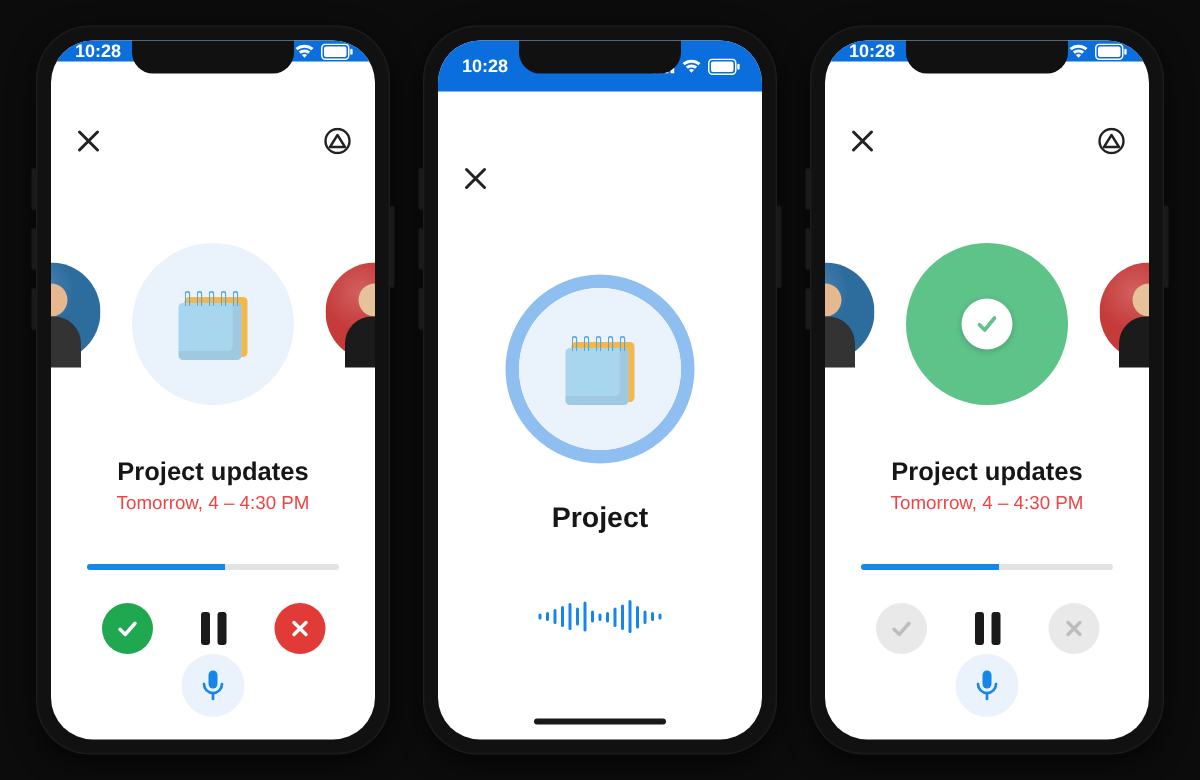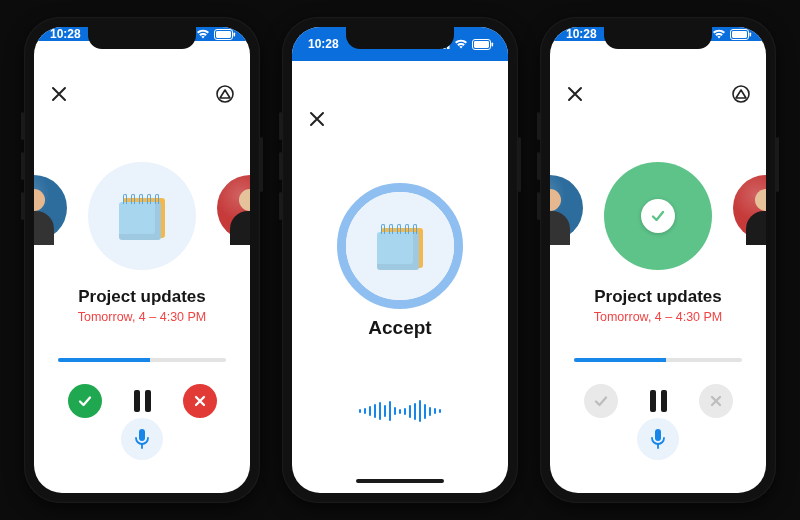--- a/index.html
+++ b/index.html
@@ -104,21 +104,21 @@
     position:absolute; width:66px; height:66px; border-radius:50%; top:24px;
     background: radial-gradient(circle at 35% 30%, #fff3, transparent 40%);
   }
   .avatar.left  { left:-33px; background-color:#2d6d9e; }
   .avatar.right { right:-33px; background-color:#c63a3a; }
   .avatar .head { position:absolute; width:22px; height:22px; border-radius:50%; background:#e6b88f; top:14px; left:22px; }
   .avatar .body { position:absolute; width:40px; height:34px; border-radius:18px 18px 0 0; background:#333; bottom:-4px; left:13px; }
   .avatar.right .body { background:#1b1b1b; }
   .avatar.right .head { background:#e6c29a; }
 
-  .title { font-size:17px; font-weight:700; color:#161616; margin-top:6px; text-align:center; }
+  .title { font-size:17px; font-weight:700; color:#161616; margin-top:24px; text-align:center; }
   .subtitle { font-size:12.5px; color:#ef4444; margin-top:3px; text-align:center; }
   .title.big { font-size:19px; }
 
   .progress {
     margin-top:34px; width:168px; height:4px; border-radius:3px; background:#e3e3e3;
     overflow:hidden;
   }
   .progress .fill { height:100%; background:#1686e8; width:55%; }
 
   .actions { margin-top:22px; width:100%; display:flex; align-items:center; justify-content:center; gap:32px; }
@@ -304,21 +304,21 @@
                 <i></i>
                 <i></i>
                 <i></i>
                 <i></i>
                 <i></i>
               </span>
           </div>
         </div>
       </div>
 
-      <div class="title big">Accept</div>
+      <div class="title big">Project</div>
 
       <div class="waveform" id="wave">
           <i style="height: 4px;"></i>
           <i style="height: 6px;"></i>
           <i style="height: 10px;"></i>
           <i style="height: 14px;"></i>
           <i style="height: 18px;"></i>
           <i style="height: 12px;"></i>
           <i style="height: 20px;"></i>
           <i style="height: 8px;"></i>

